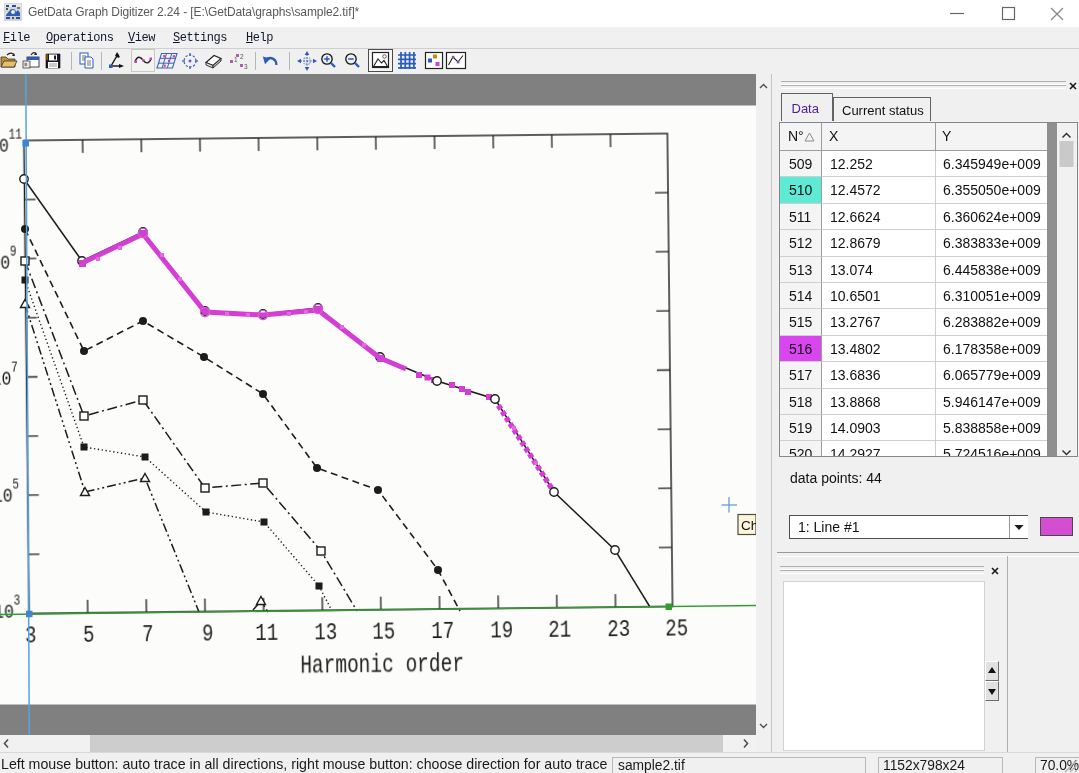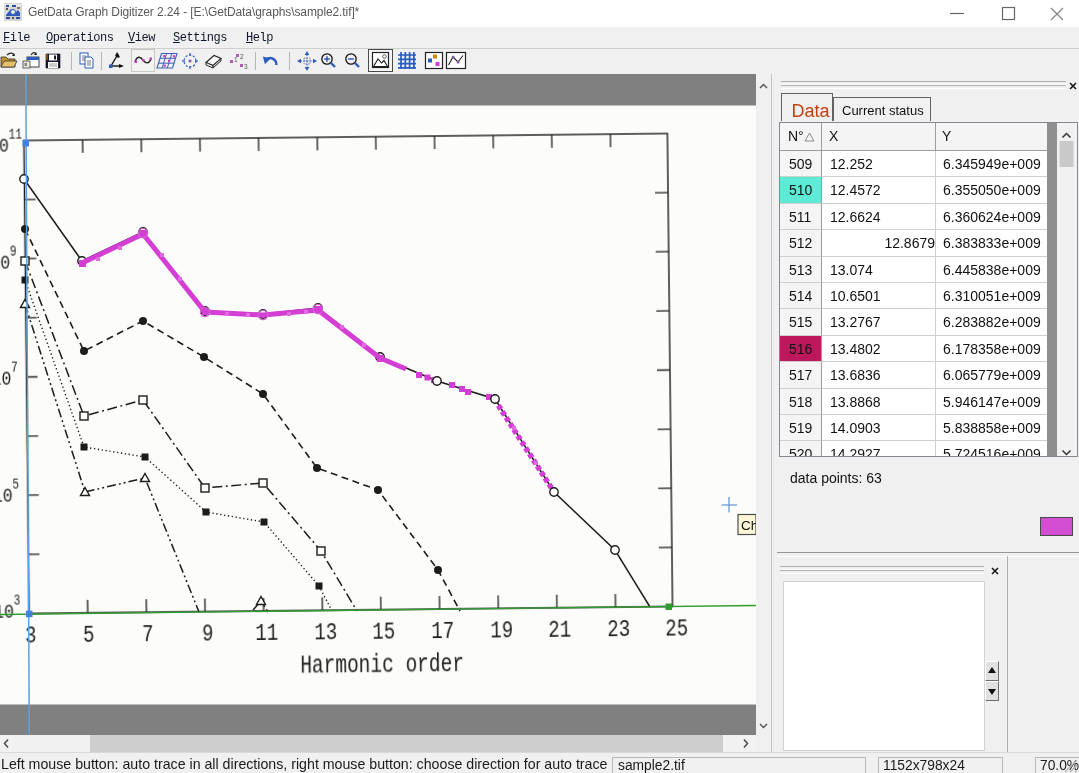--- a/index.html
+++ b/index.html
@@ -375,53 +375,53 @@
   </svg>
   <div class="abs" style="left:771px;top:74px;width:1px;height:678px;background:#c4c4c4;"></div>
   <div class="abs" id="rpanel" style="left:777px;top:74px;width:302px;height:678px;background:#f0f0f0;">
 
     <div class="abs" style="left:4px;top:7px;width:285px;height:2px;border-top:1px solid #b0b0b0;border-bottom:1px solid #fff;"></div>
     <div class="abs" style="left:4px;top:11px;width:285px;height:2px;border-top:1px solid #b0b0b0;border-bottom:1px solid #fff;"></div>
     <svg class="abs" style="left:292px;top:8px;" width="8" height="8" viewBox="0 0 8 8">
       <path d="M1 1 L7 7 M7 1 L1 7" stroke="#1a1a1a" stroke-width="1.6"></path>
     </svg>
 
-    <div class="abs" style="left:3.5px;top:19px;width:52px;height:28px;border:1px solid #636363;border-bottom:none;background:#f0f0f0;font-size:18px;color:#c2410c;padding:7px 0 0 10px;box-sizing:border-box;z-index:2;">Data</div>
+    <div class="abs" style="left:3.5px;top:19px;width:52px;height:28px;border:1px solid #636363;border-bottom:none;background:#f0f0f0;font-size:13px;color:#4c1d95;padding:7px 0 0 10px;box-sizing:border-box;z-index:2;">Data</div>
     <div class="abs" style="left:56px;top:23px;width:98px;height:24px;border:1px solid #636363;border-bottom:none;background:#f0f0f0;font-size:13px;color:#111;padding:5px 0 0 8px;box-sizing:border-box;">Current status</div>
 
     <div class="abs" style="left:2px;top:48px;width:299px;height:335px;border:1px solid #828790;background:#fff;box-sizing:border-box;overflow:hidden;font-size:14px;color:#111;">
       <div class="abs" style="left:0;top:0;width:277px;height:28px;background:#f4f4f4;border-bottom:1px solid #9d9d9d;box-sizing:border-box;"></div>
       <div class="abs" style="left:0;top:0;width:42px;height:28px;border-right:1px solid #9d9d9d;box-sizing:border-box;padding:5px 0 0 8px;">N°<svg width="11" height="10" viewBox="0 0 11 10" style="vertical-align:-1px;">
           <path d="M5.5 1 L10 9 L1 9 Z" fill="none" stroke="#8a8a8a" stroke-width="1"></path>
         </svg></div>
       <div class="abs" style="left:42px;top:0;width:114px;height:28px;border-right:1px solid #9d9d9d;box-sizing:border-box;padding:5px 0 0 7px;">X</div>
       <div class="abs" style="left:156px;top:0;width:112px;height:28px;border-right:1px solid #9d9d9d;box-sizing:border-box;padding:5px 0 0 6px;">Y</div>
       <div id="rows">
         <div class="abs" style="left:0;top:28.0px;width:42px;height:26.4px;background:#f4f4f4;border-right:1px solid #9d9d9d;border-bottom:1px solid #cfcfcf;box-sizing:border-box;padding:5px 0 0 9px;">509</div>
         <div class="abs" style="left:42px;top:28.0px;width:114px;height:26.4px;border-right:1px solid #cfcfcf;border-bottom:1px solid #cfcfcf;box-sizing:border-box;padding:5px 0 0 8px;">12.252</div>
         <div class="abs" style="left:156px;top:28.0px;width:111px;height:26.4px;border-bottom:1px solid #cfcfcf;box-sizing:border-box;padding:5px 0 0 7px;">6.345949e+009</div>
         <div class="abs" style="left:0;top:54.4px;width:42px;height:26.4px;background:#5eead4;border-right:1px solid #9d9d9d;border-bottom:1px solid #cfcfcf;box-sizing:border-box;padding:5px 0 0 9px;">510</div>
         <div class="abs" style="left:42px;top:54.4px;width:114px;height:26.4px;border-right:1px solid #cfcfcf;border-bottom:1px solid #cfcfcf;box-sizing:border-box;padding:5px 0 0 8px;">12.4572</div>
         <div class="abs" style="left:156px;top:54.4px;width:111px;height:26.4px;border-bottom:1px solid #cfcfcf;box-sizing:border-box;padding:5px 0 0 7px;">6.355050e+009</div>
         <div class="abs" style="left:0;top:80.8px;width:42px;height:26.4px;background:#f4f4f4;border-right:1px solid #9d9d9d;border-bottom:1px solid #cfcfcf;box-sizing:border-box;padding:5px 0 0 9px;">511</div>
         <div class="abs" style="left:42px;top:80.8px;width:114px;height:26.4px;border-right:1px solid #cfcfcf;border-bottom:1px solid #cfcfcf;box-sizing:border-box;padding:5px 0 0 8px;">12.6624</div>
         <div class="abs" style="left:156px;top:80.8px;width:111px;height:26.4px;border-bottom:1px solid #cfcfcf;box-sizing:border-box;padding:5px 0 0 7px;">6.360624e+009</div>
         <div class="abs" style="left:0;top:107.19999999999999px;width:42px;height:26.4px;background:#f4f4f4;border-right:1px solid #9d9d9d;border-bottom:1px solid #cfcfcf;box-sizing:border-box;padding:5px 0 0 9px;">512</div>
-        <div class="abs" style="left:42px;top:107.19999999999999px;width:114px;height:26.4px;border-right:1px solid #cfcfcf;border-bottom:1px solid #cfcfcf;box-sizing:border-box;padding:5px 0 0 8px;text-align:right;">12.8679</div>
+        <div class="abs" style="left:42px;top:107.19999999999999px;width:114px;height:26.4px;border-right:1px solid #cfcfcf;border-bottom:1px solid #cfcfcf;box-sizing:border-box;padding:5px 0 0 8px;">12.8679</div>
         <div class="abs" style="left:156px;top:107.19999999999999px;width:111px;height:26.4px;border-bottom:1px solid #cfcfcf;box-sizing:border-box;padding:5px 0 0 7px;">6.383833e+009</div>
         <div class="abs" style="left:0;top:133.6px;width:42px;height:26.4px;background:#f4f4f4;border-right:1px solid #9d9d9d;border-bottom:1px solid #cfcfcf;box-sizing:border-box;padding:5px 0 0 9px;">513</div>
         <div class="abs" style="left:42px;top:133.6px;width:114px;height:26.4px;border-right:1px solid #cfcfcf;border-bottom:1px solid #cfcfcf;box-sizing:border-box;padding:5px 0 0 8px;">13.074</div>
         <div class="abs" style="left:156px;top:133.6px;width:111px;height:26.4px;border-bottom:1px solid #cfcfcf;box-sizing:border-box;padding:5px 0 0 7px;">6.445838e+009</div>
         <div class="abs" style="left:0;top:160.0px;width:42px;height:26.4px;background:#f4f4f4;border-right:1px solid #9d9d9d;border-bottom:1px solid #cfcfcf;box-sizing:border-box;padding:5px 0 0 9px;">514</div>
         <div class="abs" style="left:42px;top:160.0px;width:114px;height:26.4px;border-right:1px solid #cfcfcf;border-bottom:1px solid #cfcfcf;box-sizing:border-box;padding:5px 0 0 8px;">10.6501</div>
         <div class="abs" style="left:156px;top:160.0px;width:111px;height:26.4px;border-bottom:1px solid #cfcfcf;box-sizing:border-box;padding:5px 0 0 7px;">6.310051e+009</div>
         <div class="abs" style="left:0;top:186.39999999999998px;width:42px;height:26.4px;background:#f4f4f4;border-right:1px solid #9d9d9d;border-bottom:1px solid #cfcfcf;box-sizing:border-box;padding:5px 0 0 9px;">515</div>
         <div class="abs" style="left:42px;top:186.39999999999998px;width:114px;height:26.4px;border-right:1px solid #cfcfcf;border-bottom:1px solid #cfcfcf;box-sizing:border-box;padding:5px 0 0 8px;">13.2767</div>
         <div class="abs" style="left:156px;top:186.39999999999998px;width:111px;height:26.4px;border-bottom:1px solid #cfcfcf;box-sizing:border-box;padding:5px 0 0 7px;">6.283882e+009</div>
-        <div class="abs" style="left:0;top:212.79999999999998px;width:42px;height:26.4px;background:#be185d;border-right:1px solid #9d9d9d;border-bottom:1px solid #cfcfcf;box-sizing:border-box;padding:5px 0 0 9px;">516</div>
+        <div class="abs" style="left:0;top:212.79999999999998px;width:42px;height:26.4px;background:#d946ef;border-right:1px solid #9d9d9d;border-bottom:1px solid #cfcfcf;box-sizing:border-box;padding:5px 0 0 9px;">516</div>
         <div class="abs" style="left:42px;top:212.79999999999998px;width:114px;height:26.4px;border-right:1px solid #cfcfcf;border-bottom:1px solid #cfcfcf;box-sizing:border-box;padding:5px 0 0 8px;">13.4802</div>
         <div class="abs" style="left:156px;top:212.79999999999998px;width:111px;height:26.4px;border-bottom:1px solid #cfcfcf;box-sizing:border-box;padding:5px 0 0 7px;">6.178358e+009</div>
         <div class="abs" style="left:0;top:239.2px;width:42px;height:26.4px;background:#f4f4f4;border-right:1px solid #9d9d9d;border-bottom:1px solid #cfcfcf;box-sizing:border-box;padding:5px 0 0 9px;">517</div>
         <div class="abs" style="left:42px;top:239.2px;width:114px;height:26.4px;border-right:1px solid #cfcfcf;border-bottom:1px solid #cfcfcf;box-sizing:border-box;padding:5px 0 0 8px;">13.6836</div>
         <div class="abs" style="left:156px;top:239.2px;width:111px;height:26.4px;border-bottom:1px solid #cfcfcf;box-sizing:border-box;padding:5px 0 0 7px;">6.065779e+009</div>
         <div class="abs" style="left:0;top:265.6px;width:42px;height:26.4px;background:#f4f4f4;border-right:1px solid #9d9d9d;border-bottom:1px solid #cfcfcf;box-sizing:border-box;padding:5px 12px 0 9px;">518</div>
         <div class="abs" style="left:42px;top:265.6px;width:114px;height:26.4px;border-right:1px solid #cfcfcf;border-bottom:1px solid #cfcfcf;box-sizing:border-box;padding:5px 0 0 8px;">13.8868</div>
         <div class="abs" style="left:156px;top:265.6px;width:111px;height:26.4px;border-bottom:1px solid #cfcfcf;box-sizing:border-box;padding:5px 0 0 7px;">5.946147e+009</div>
         <div class="abs" style="left:0;top:292.0px;width:42px;height:26.4px;background:#f4f4f4;border-right:1px solid #9d9d9d;border-bottom:1px solid #cfcfcf;box-sizing:border-box;padding:5px 0 0 9px;">519</div>
         <div class="abs" style="left:42px;top:292.0px;width:114px;height:26.4px;border-right:1px solid #cfcfcf;border-bottom:1px solid #cfcfcf;box-sizing:border-box;padding:5px 0 0 8px;">14.0903</div>
@@ -432,22 +432,30 @@
       </div>
       <div class="abs" style="left:267px;top:0;width:10px;height:333px;background:#8f8f8f;"></div>
       <div class="abs" style="left:277px;top:0;width:20px;height:333px;background:#f1f1f1;"></div>
       <svg class="abs" style="left:277px;top:0;" width="20" height="333" viewBox="0 0 20 333">
         <polyline points="5.5,14.5 9.5,10.5 13.5,14.5" fill="none" stroke="#333" stroke-width="1.5"></polyline>
         <polyline points="5.5,327.5 9.5,331.5 13.5,327.5" fill="none" stroke="#333" stroke-width="1.5"></polyline>
         <rect x="2.5" y="18" width="14" height="26" fill="#c9c9c9"></rect>
       </svg>
     </div>
 
-    <div class="abs" style="left:13px;top:396px;font-size:14px;color:#111;">data points: 63</div>
-
+    <div class="abs" style="left:13px;top:396px;font-size:14px;color:#111;">data points: 44</div>
+
+    <div class="abs" style="left:12px;top:441px;width:239px;height:24px;border:1.5px solid #4f4f4f;background:#fff;box-sizing:border-box;">
+      <div class="abs" style="left:8px;top:3px;font-size:14px;color:#111;">1: Line #1</div>
+      <div class="abs" style="left:219px;top:0px;width:18px;height:22px;background:#fff;border-left:1px solid #999;">
+        <svg width="18" height="22" viewBox="0 0 18 22">
+          <path d="M4.5 9 L13.5 9 L9 14 Z" fill="#1a1a1a"></path>
+        </svg>
+      </div>
+    </div>
 
     <div class="abs" style="left:263px;top:443px;width:31px;height:17px;background:#d44ed4;border:1px solid #4a4a4a;"></div>
 
     <div class="abs" style="left:0;top:478px;width:302px;height:3px;border-top:1px solid #999;border-bottom:1px solid #fff;"></div>
 
     <div class="abs" style="left:3px;top:492px;width:204px;height:2px;border-top:1px solid #b0b0b0;border-bottom:1px solid #fff;"></div>
     <div class="abs" style="left:3px;top:496px;width:204px;height:2px;border-top:1px solid #b0b0b0;border-bottom:1px solid #fff;"></div>
     <svg class="abs" style="left:214px;top:493px;" width="8" height="8" viewBox="0 0 8 8">
       <path d="M1 1 L7 7 M7 1 L1 7" stroke="#1a1a1a" stroke-width="1.6"></path>
     </svg>

